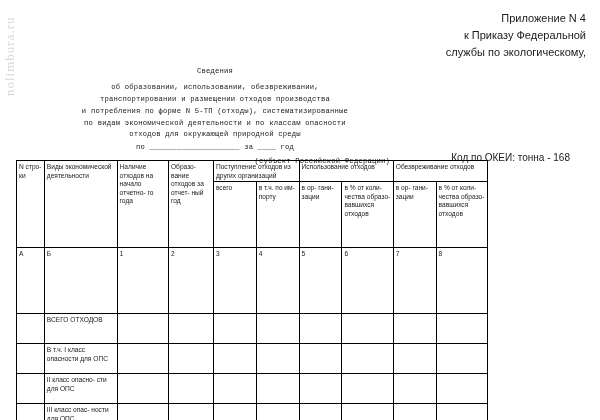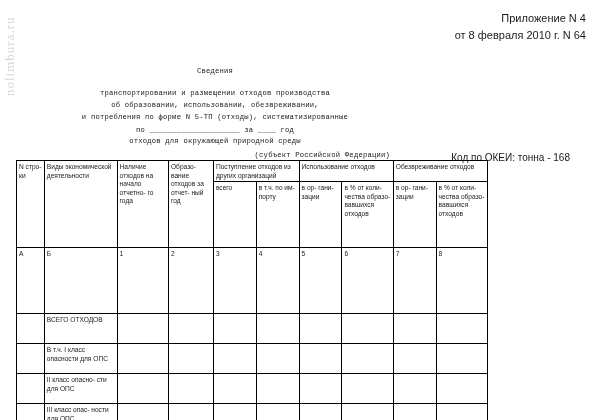--- a/index.html
+++ b/index.html
@@ -51,21 +51,21 @@
     position: absolute;
     left: 40px;
     top: 66px;
     width: 350px;
     text-align: center;
     font-family: "Liberation Mono", monospace;
     font-size: 7.2px;
     line-height: 1.65;
     letter-spacing: 0.2px;
   }
-  .titleblock .ttl { margin-bottom: 10px; }
+  .titleblock .ttl { margin-bottom: 4px; }
   .titleblock .line { white-space: nowrap; }
   .titleblock .subj {
     margin-top: 1px;
   }
   .titleblock .byline {
     text-align: right;
     padding-left: 18px;
     margin-top: 2px;
   }
 
@@ -126,30 +126,32 @@
 </style>
 </head>
 <body>
 
 <div class="page">
 
   <div class="watermark">nolimbura.ru</div>
 
   <div class="appendix">
     <div>Приложение N 4</div>
-    <div>от 8 февраля 2010 г. N 64</div>
+    <div>к Приказу Федеральной</div>
+    <div>службы по экологическому,</div>
   </div>
 
   <div class="titleblock">
     <div class="ttl">Сведения</div>
+    <div class="line">об образовании, использовании, обезвреживании,</div>
     <div class="line">транспортировании и размещении отходов производства</div>
-    <div class="line">об образовании, использовании, обезвреживании,</div>
     <div class="line">и потребления по форме N 5-ТП (отходы), систематизированные</div>
+    <div class="line">по видам экономической деятельности и по классам опасности</div>
+    <div class="line">отходов для окружающей природной среды</div>
     <div class="line subj">по ____________________ за ____ год</div>
-    <div class="line">отходов для окружающей природной среды</div>
     <div class="byline">(субъект Российской Федерации)</div>
   </div>
 
   <div class="okei">Код по ОКЕИ: тонна - 168</div>
 
   <table class="main">
     <colgroup>
       <col class="c0">
         <col class="c1">
         <col class="c2">

